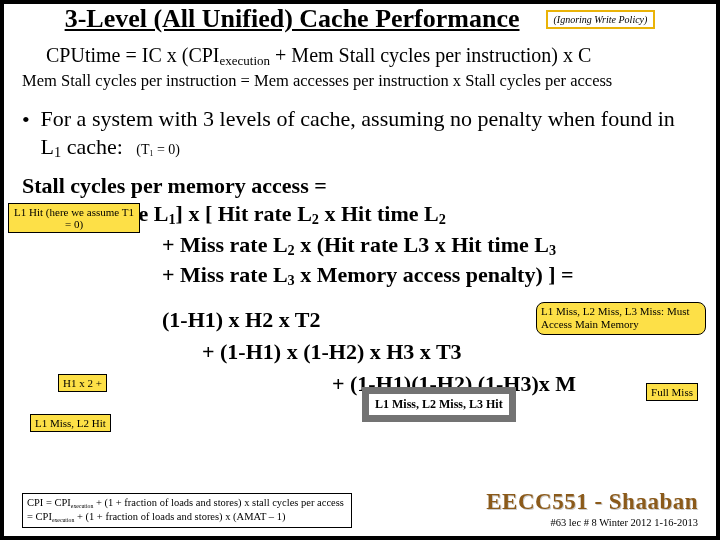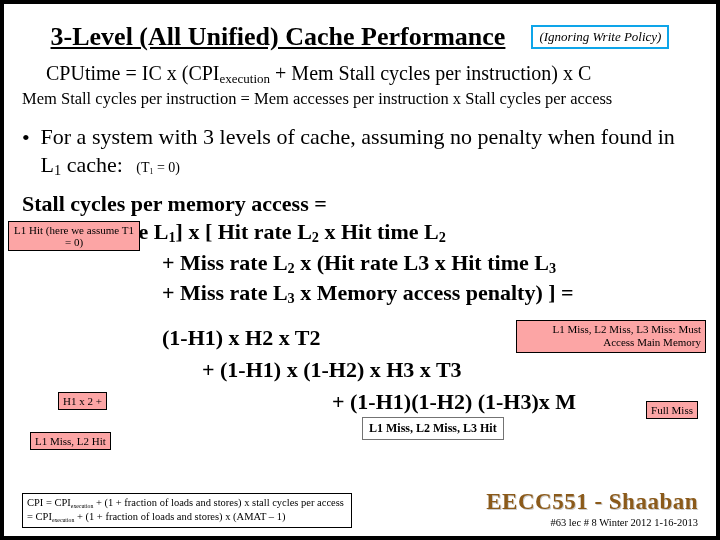--- a/index.html
+++ b/index.html
@@ -1,42 +1,42 @@
 <!DOCTYPE html>
 <html><head>
 <meta charset="utf-8">
 <style>
   * { margin: 0; padding: 0; box-sizing: border-box; }
   body { width: 720px; height: 540px; background: #fff; font-family: "Times New Roman", Times, serif; color: #000; }
-  .slide { width: 720px; height: 540px; border: 4px solid #000; position: relative; padding: 18px 18px 0 18px; overflow: hidden; }
+  .slide { width: 720px; height: 540px; border: 4px solid #000; position: relative; padding: 0 18px 0 18px; overflow: hidden; }
   .titlebar { display: flex; align-items: center; justify-content: center; gap: 14px; margin-bottom: 10px; }
   .title { font-size: 26px; font-weight: bold; text-decoration: underline; text-align: center; }
-  .note-box { border: 2px solid #0ea5e9; font-style: italic; font-size: 13px; padding: 2px 6px; white-space: nowrap; margin-left: 12px; }
+  .note-box { border: 2px solid #eab308; font-style: italic; font-size: 10px; padding: 2px 6px; white-space: nowrap; margin-left: 12px; }
   .eq1 { font-size: 20px; margin-left: 24px; }
   .eq2 { font-size: 16.5px; margin-top: 2px; }
   .sub { font-size: 65%; vertical-align: -3px; }
   .subt { font-size: 55%; vertical-align: -2px; }
   .bullet-row { display: flex; margin-top: 14px; }
   .dot { font-size: 22px; width: 22px; line-height: 30px; text-align: left; }
   .bullet-text { font-size: 22px; line-height: 1.25; }
   .bullet-trailer { font-size: 14px; margin-left: 8px; }
   .section-heading { font-size: 22px; font-weight: bold; margin-top: 12px; }
   .stall-line { font-size: 22px; font-weight: bold; line-height: 1.35; }
   .indent1 { margin-left: 34px; }
   .indent2 { margin-left: 140px; }
   .stall-block { position: relative; }
-  .chip { border: 1px solid #000; font-size: 11px; padding: 2px 4px; background: #fca5a5; }
+  .chip { border: 1px solid #000; font-size: 11px; padding: 2px 4px; background: #fde047; }
   .chip-l1hit { position: absolute; left: -14px; top: 30px; width: 132px; text-align: center; }
   .chip-h1 { position: absolute; left: 36px; bottom: 36px; }
   .chip-l1m { position: absolute; left: 8px; bottom: -4px; }
-  .chip-l3r { position: absolute; right: -8px; top: -2px; width: 190px; text-align: right; line-height: 1.2; }
+  .chip-l3r { position: absolute; right: -8px; top: -2px; width: 170px; text-align: left; line-height: 1.2; border-radius: 8px; }
   .chip-full { position: absolute; right: 0px; bottom: 27px; }
   .lower-row { display: flex; align-items: flex-start; margin-top: 14px; position: relative; height: 124px; }
   .formula-block { font-size: 22px; font-weight: bold; line-height: 1.45; margin-left: 140px; position: relative; }
-  .chip-l1m2 { border: 1px solid #737373; font-size: 12px; padding: 2px 6px; position: absolute; left: 200px; bottom: -22px; background:#fff; }
+  .chip-l1m2 { border: 7px solid #737373; font-size: 12px; padding: 2px 6px; position: absolute; left: 200px; bottom: -22px; background:#fff; }
   .footer { position: absolute; bottom: 8px; left: 18px; right: 18px; display: flex; justify-content: space-between; align-items: flex-end; }
   .cpi-box { border: 1.5px solid #000; font-size: 10.5px; padding: 2px 4px; line-height: 1.3; width: 330px; }
   .eecc-wrap { text-align: right; }
   .eecc { font-size: 23px; font-weight: bold; color: #8b5a1a; text-shadow: 1px 1px 0 #ccc; letter-spacing: 0.5px; }
   .lec { font-size: 10.5px; margin-top: 2px; }
   .nb { font-weight: normal; }
 </style>
 </head>
 <body>
 

